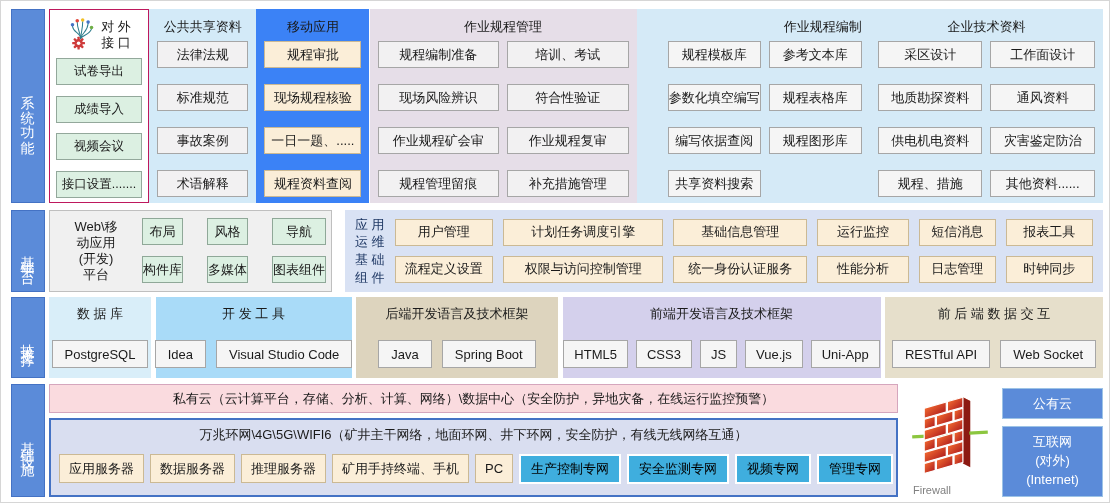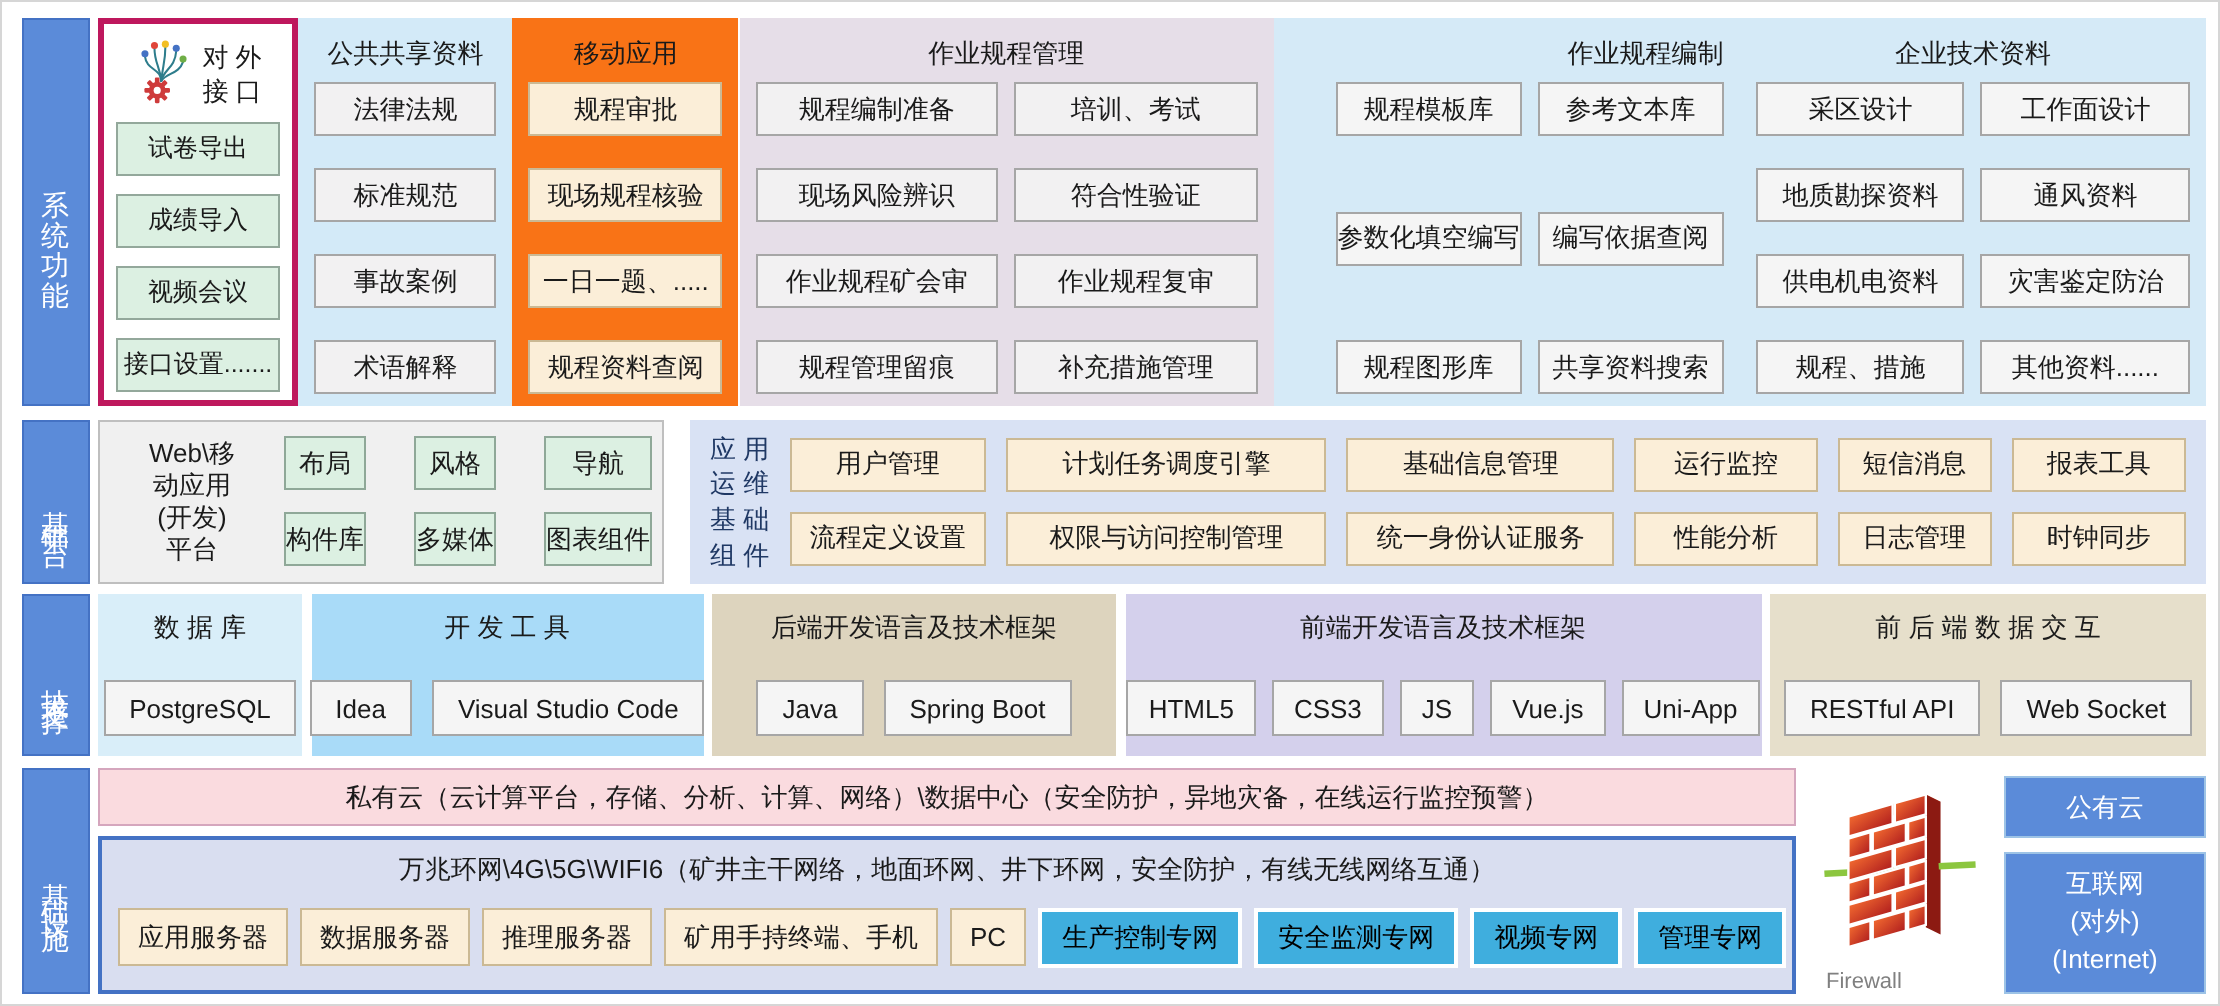--- a/index.html
+++ b/index.html
@@ -31,24 +31,24 @@
   .chip.cyan{background:#3FAEDE;border:2px solid #FFFFFF;color:#000;}
   .chip.lightg{background:#F5F5F5;}
 
   
   .r1{justify-content:space-between;}
   .fcol{display:flex;flex-direction:column;box-sizing:border-box;padding:6px 8px;}
   .fcol-title{text-align:center;font-size:13px;padding:3px 0 5px;flex:none;}
   .items-1col{flex:1;display:flex;flex-direction:column;justify-content:space-between;}
   .items-grid{flex:1;display:grid;grid-template-columns:1fr 1fr;column-gap:8px;align-content:space-between;}
   .items-grid .chip{height:27px;}
-  .c-ext{width:100px;background:#fff;border:3px solid #be185d;padding:4px 6px;}
+  .c-ext{width:100px;background:#fff;border:1px solid #be185d;padding:4px 6px;}
   .c-ext .chip{font-size:12.5px;}
   .c-shared{width:107px;background:#D3EAF8;}
-  .c-mobile{width:113px;background:#f97316;}
+  .c-mobile{width:113px;background:#3b82f6;}
   .c-mgmt{width:267px;background:#E6DEE8;}
   .c-compile{width:233px;background:#D5EAF7;align-items:flex-end;}
   .c-enter{width:233px;background:#D5EAF7;}
   .ext-head{display:flex;align-items:center;justify-content:center;gap:4px;padding:2px 0 4px;flex:none;}
   .ext-title{font-size:13px;line-height:1.25;white-space:pre-line;}
 
   .preline{white-space:pre-line;}
 
   
   .r2{gap:13px;}
@@ -178,20 +178,21 @@
           <div class="chip grey">补充措施管理</div>
         </div>
       </div>
 
       <div class="fcol c-compile">
         <div class="fcol-title">作业规程编制</div>
         <div class="items-grid">
           <div class="chip lightg">规程模板库</div>
           <div class="chip lightg">参考文本库</div>
           <div class="chip lightg">参数化填空编写</div>
+          <div class="chip lightg">规程表格库</div>
           <div class="chip lightg">编写依据查阅</div>
           <div class="chip lightg">规程图形库</div>
           <div class="chip lightg">共享资料搜索</div>
         </div>
       </div>
 
       <div class="fcol c-enter">
         <div class="fcol-title">企业技术资料</div>
         <div class="items-grid">
           <div class="chip lightg">采区设计</div>

